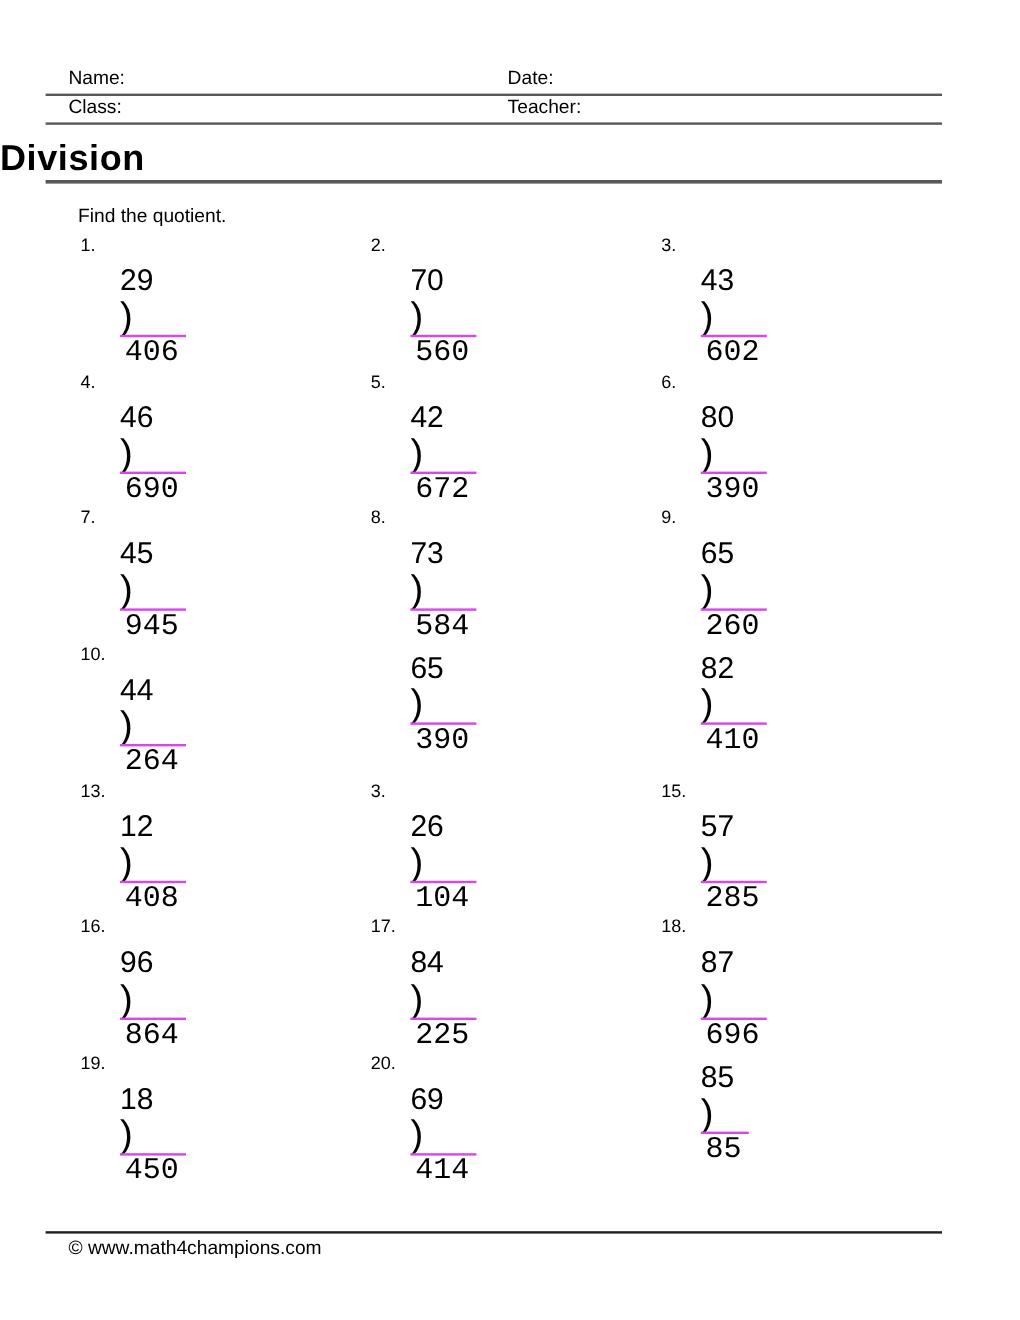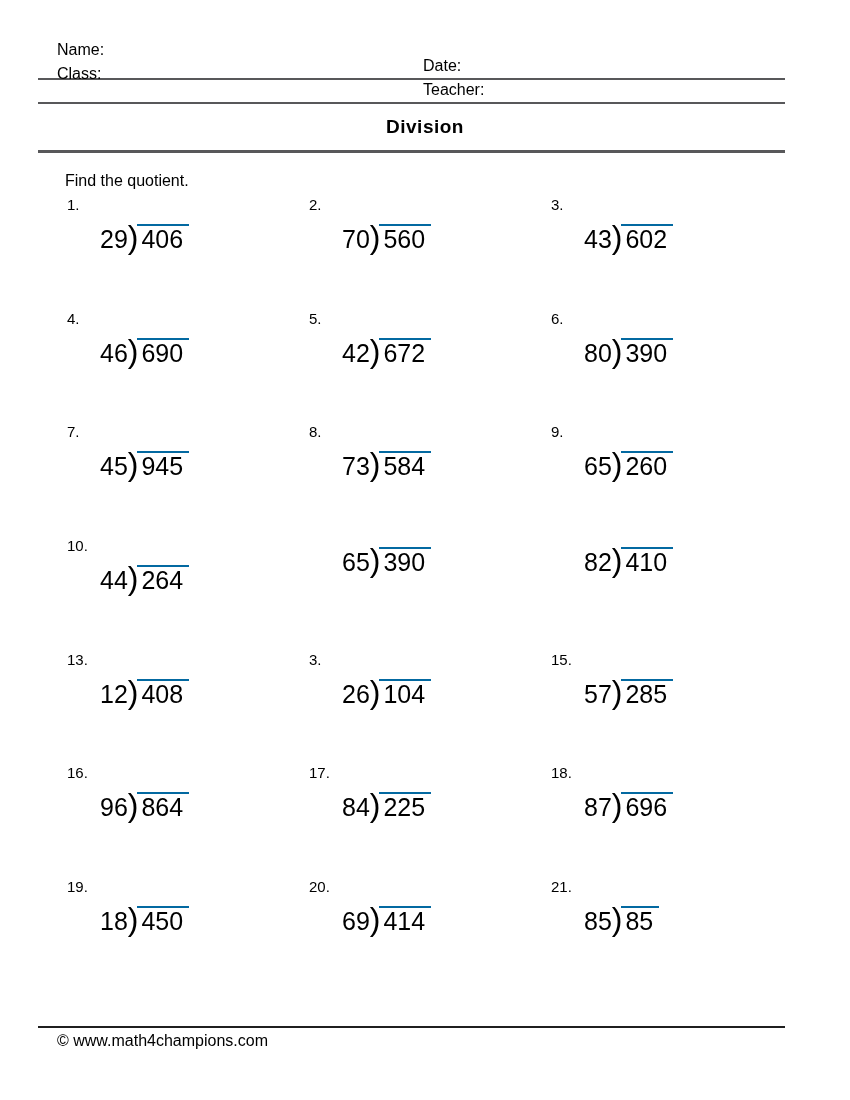--- a/index.html
+++ b/index.html
@@ -20,31 +20,30 @@
   }
   
   .field-row {
     position: absolute;
     left: 38px;
     width: 747px;
     height: 20px;
     border-bottom: 2px solid var(--rule-gray);
     font-size: 16px;
   }
-  .field-row .left-label  { position: absolute; left: 19px;  bottom: 19px; margin-top: 24px; }
+  .field-row .left-label  { position: absolute; left: 19px;  bottom: 3px; margin-top: 24px; }
   .field-row .right-label { position: absolute; left: 385px; bottom: 3px; }
   .row-1 { top: 60px; }
   .row-2 { top: 84px; text-align: center; }
   .page-title {
     position: absolute;
     top: 116px;
     left: 0;
     width: 850px;
-    text-align: center;
-    font-size: 19px;
+    font-size: 30px;
     font-weight: bold;
     letter-spacing: 0.5px;
   }
   .title-rule {
     position: absolute;
     top: 150px;
     left: 38px;
     width: 747px;
     border-top: 3px solid var(--rule-gray);
   }
@@ -68,30 +67,32 @@
     padding-left: 10px;
     line-height: 18px;
   }
   .expr {
     display: flex;
     align-items: baseline;
     margin: 7px 0 0 43px;
     font-size: 25px;
     line-height: 1.05;
     white-space: nowrap;
+    flex-direction: column;
   }
   .paren {
     font-size: 32px;
     line-height: 1;
     margin: 0 -1px 0 0;
     font-weight: 400;
   }
   .dividend {
-    border-top: 2px solid #0369a1;
+    border-top: 2px solid #d946ef;
     padding: 0 6px 0 4px;
+    font-family: Liberation Mono, monospace;
   }
   
   .footer-rule {
     position: absolute;
     top: 1026px;
     left: 38px;
     width: 747px;
     border-top: 2px solid var(--rule-dark);
   }
   .copyright {
@@ -294,21 +295,20 @@
   <div class="problem">
     <div class="num">20.</div>
     <div class="expr">
       <span class="divisor">69</span>
       <span class="paren">)</span>
       <span class="dividend">414</span>
     </div>
   </div>
 
   <div class="problem">
-    <div class="num">21.</div>
     <div class="expr">
       <span class="divisor">85</span>
       <span class="paren">)</span>
       <span class="dividend">85</span>
     </div>
   </div>
 </div>
 
   <div class="footer-rule"></div>
   <div class="copyright">© www.math4champions.com</div>

